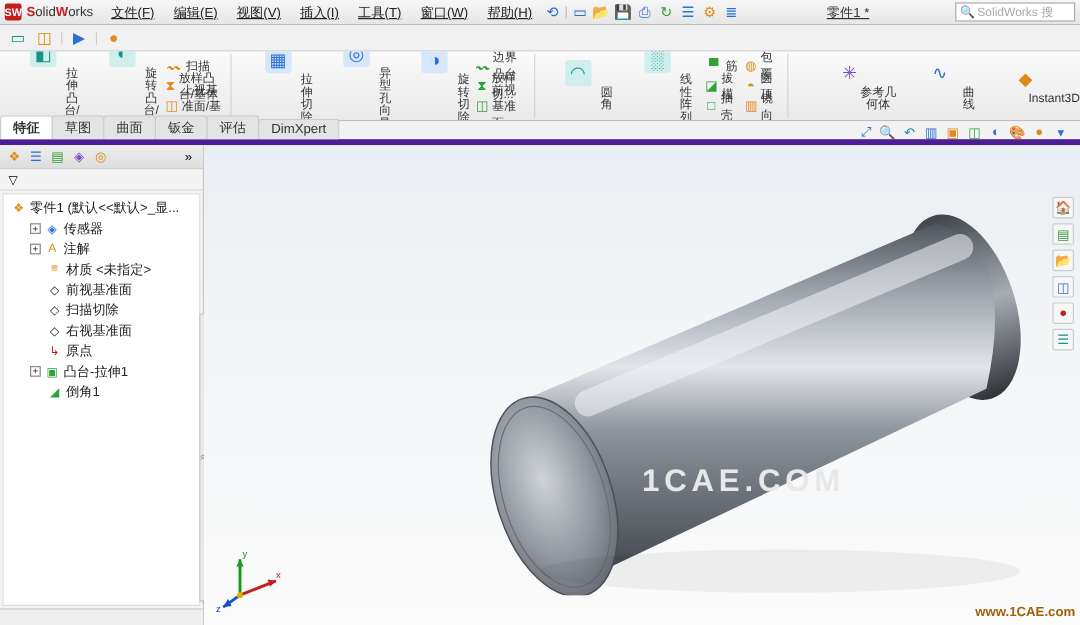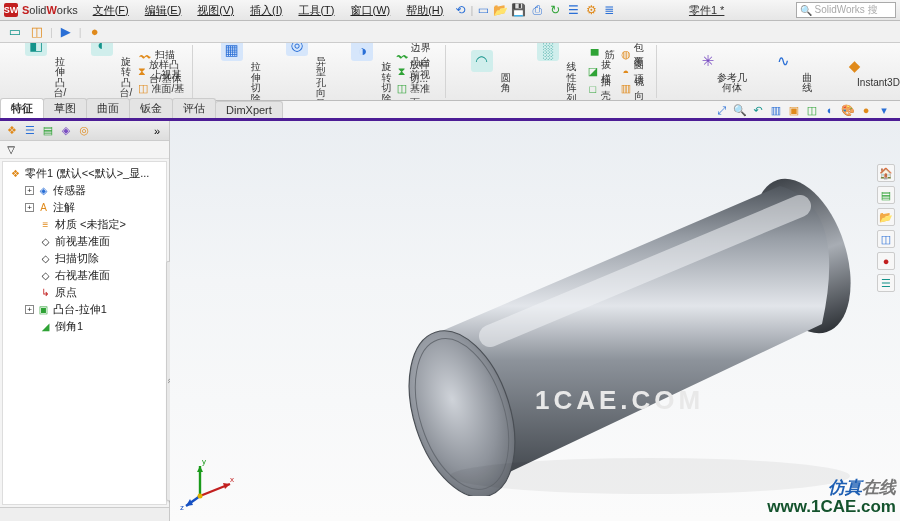--- a/index.html
+++ b/index.html
@@ -25,21 +25,21 @@
   .ribbon { height: 58px; background: linear-gradient(#fafafa,#eaeaea); border-bottom:1px solid #bcbcbc; display:flex; align-items:stretch; padding:2px 6px; gap:10px; overflow:hidden; }
   .rgroup { display:flex; align-items:center; gap:6px; border-right:1px solid #d4d4d4; padding-right:8px; }
   .rbtn { display:flex; flex-direction:column; align-items:center; justify-content:center; min-width:34px; padding:2px 1px; gap:1px; }
   .rbtn .ric { width:22px; height:22px; display:flex; align-items:center; justify-content:center; font-size:15px; border-radius:3px; }
   .rbtn .lab { font-size:10px; color:#333; text-align:center; line-height:1.05;margin-left:48px; }
   .rcol { display:flex; flex-direction:column; gap:0px; }
   .rcol .rmini { display:flex; align-items:center; gap:3px; font-size:10px; color:#333; height:17px; }
   .rmini .mic { width:14px; height:14px; display:flex; align-items:center; justify-content:center; font-size:11px; }
 
   
-  .tabsrow { height: 20px; background:#f3f3f3; border-bottom:3px solid #4c1d95; display:flex; align-items:flex-end; position:relative; }
+  .tabsrow { height: 20px; background:#f3f3f3; border-bottom:5px solid #4c1d95; display:flex; align-items:flex-end; position:relative; }
   .tabsrow .tab { padding:2px 10px; font-size:11px; color:#333; background:#e4e4e4; border:1px solid #ccc; border-bottom:none; border-radius:3px 3px 0 0; margin-right:-1px; }
   .tabsrow .tab.active { background:#fff; font-weight:600; }
   .tabsrow .view-tools { position:absolute; right:8px; top:1px; display:flex; gap:2px; }
   .tabsrow .vt { width:16px; height:16px; font-size:11px; display:flex; align-items:center; justify-content:center; }
   .win-ico { position:absolute; right:6px; top:123px; display:flex; gap:4px; font-size:10px; color:#555; }
 
   
   .main { position:absolute; top:121px; left:0; right:0; bottom:0; display:flex; }
 
   
@@ -69,21 +69,21 @@
 
   
   .rpalette { position:absolute; right:3px; top:164px; width:20px; display:flex; flex-direction:column; gap:4px; }
   .rpalette .rp { width:18px; height:18px; background:#f7f7f7; border:1px solid #ccc; border-radius:2px; display:flex; align-items:center; justify-content:center; font-size:11px; }
 
   
   .wm-center { position:absolute; left:365px; top:264px; font-size:26px; font-weight:700; color:#e8e8e8; letter-spacing:4px; pointer-events:none; user-select:none; }
   .wm-br { position:absolute; right:4px; bottom:4px; text-align:right; font-size:17px; font-weight:700; line-height:1.15; }
   .wm-br .cn { color:#1e5fb3; font-style:italic; }
   .wm-br .cn .gray { color:#777; font-style:italic; }
-  .wm-br .url { color:#14532d; font-size:17px; font-weight:600; }
+  .wm-br .url { color:#a16207; font-size:11px; font-weight:600; }
 
   
   .c-blue{color:#2a6fd6}.c-green{color:#2fa336}.c-orange{color:#e08a1b}.c-teal{color:#14938b}.c-red{color:#c21f1f}.c-purple{color:#7a4ec2}
   .bg-blue{background:#d6e6fb}.bg-teal{background:#d0eeec}
 </style>
 </head>
 <body>
 
 <div class="menubar">
   <span class="logo-badge">SW</span>
@@ -396,15 +396,14 @@
 <div class="rpalette">
   <div class="rp c-orange">🏠</div>
   <div class="rp c-green">▤</div>
   <div class="rp c-orange">📂</div>
   <div class="rp c-blue">◫</div>
   <div class="rp c-red">●</div>
   <div class="rp c-teal">☰</div>
 </div>
 
 <div class="wm-br">
-  <div class="cn"><span>仿真</span><span class="gray">在线</span></div>
   <div class="url">www.1CAE.com</div>
 </div>
 
 </body></html>

